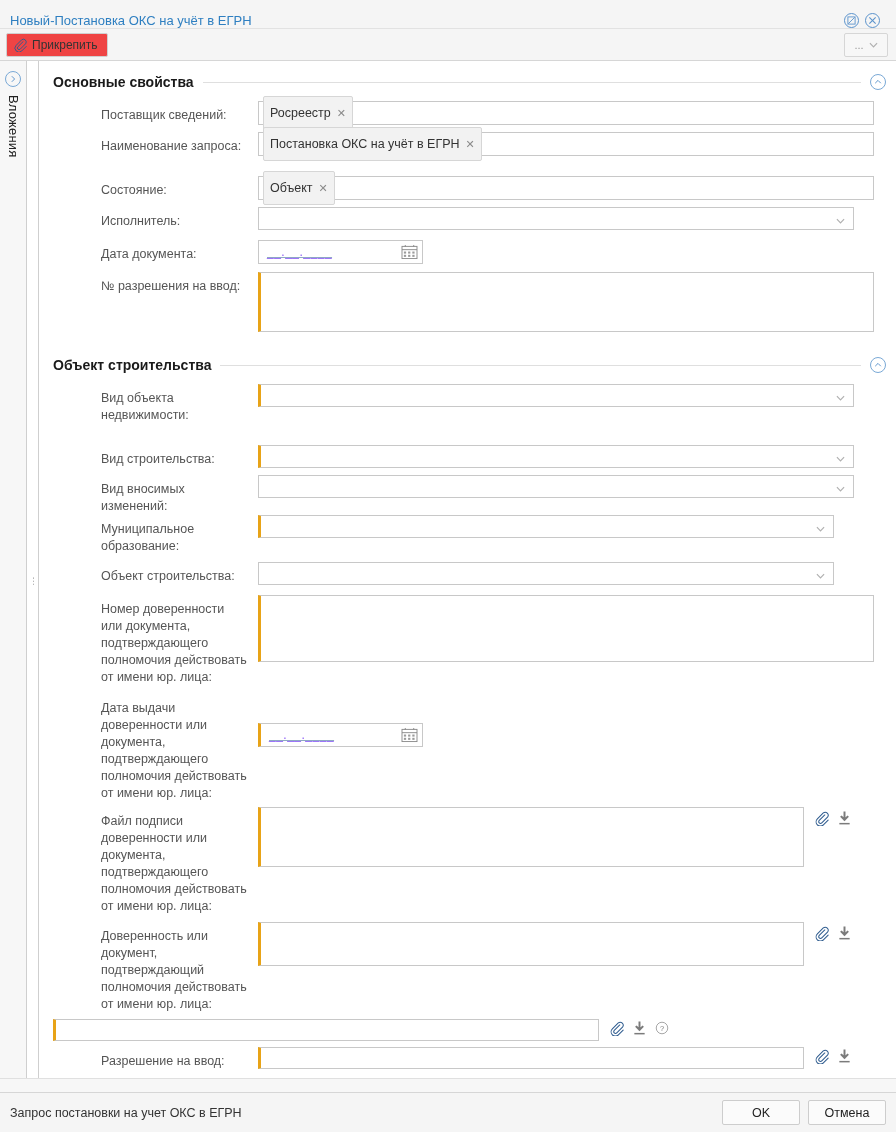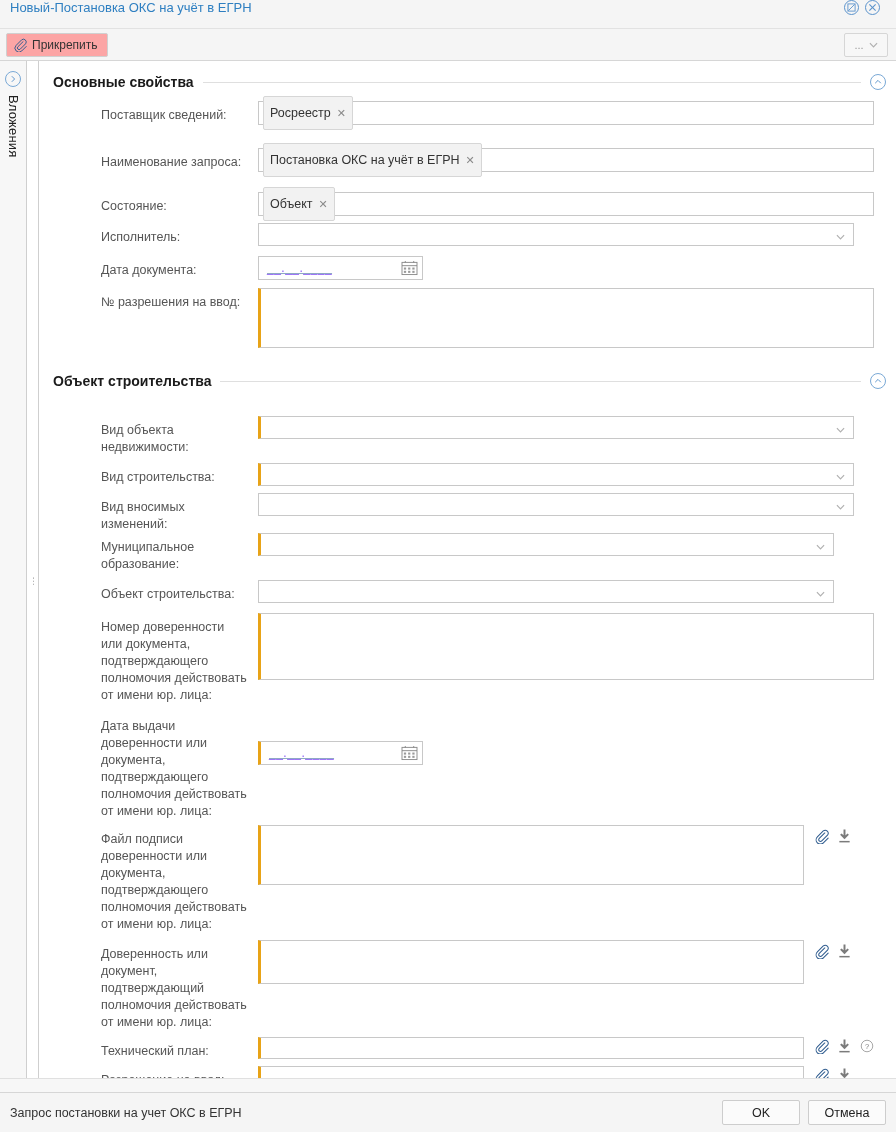--- a/index.html
+++ b/index.html
@@ -15,21 +15,21 @@
     width: 896px; height: 1132px;
     display: flex; flex-direction: column;
     background: #ffffff;
   }
 
   
   .titlebar {
     height: 29px; flex: 0 0 29px;
     background: #f5f5f5;
     border-bottom: 1px solid #e2e2e2;
-    display: flex; align-items: flex-start;
+    display: flex; align-items: flex-end;
     padding: 0 16px 0 10px;
   }
   .titlebar-text {
     font-size: 13px; color: #2e7fc1;
     white-space: nowrap;
   }
   .titlebar-spacer { flex: 1 1 auto; }
   .titlebar-icons { display: flex; align-items: center; gap: 6px; }
   .circ-icon {
     width: 15px; height: 15px; border-radius: 50%;
@@ -41,21 +41,21 @@
   
   .toolbar {
     height: 32px; flex: 0 0 32px;
     background: #f5f5f5;
     border-bottom: 1px solid #d6d6d6;
     display: flex; align-items: center;
     padding: 0 8px 0 6px;
   }
   .tb-btn {
     height: 24px;
-    background: #fca5a5;
+    background: #ef4444;
     border: 1px solid #d0d0d0;
     border-radius: 2px;
     display: inline-flex; align-items: center; gap: 5px;
     padding: 0 9px 0 6px;
     font-size: 12px; color: #333;
     cursor: pointer;
   }
   .tb-spacer { flex: 1 1 auto; }
   .tb-overflow {
     width: 44px; height: 24px;
@@ -304,21 +304,21 @@
             <div class="chips">
               <span class="chip">
                 <span>Росреестр</span>
                 <span class="x">✕</span>
               </span>
             </div>
           </div>
         </div>
       </div>
 
-      <div class="row" style="margin-top:23px">
+      <div class="row" style="margin-top:7px">
         <div class="lbl">Наименование запроса:</div>
         <div class="ctl">
           <div class="field" style="width:616px;height:24px">
             <div class="chips">
               <span class="chip">
                 <span>Постановка ОКС на учёт в ЕГРН</span>
                 <span class="x">✕</span>
               </span>
             </div>
           </div>
@@ -385,34 +385,34 @@
       <div class="section-head" style="margin-top:18px">
         <span class="section-title">Объект строительства</span>
         <span class="section-rule"></span>
         <span class="section-toggle">
           <svg width="8" height="8" viewBox="0 0 10 10">
               <path d="M1.5 6.5 5 3 8.5 6.5" fill="none" stroke="#5b93cc" stroke-width="1.2"></path>
             </svg>
         </span>
       </div>
 
-      <div class="row" style="margin-top:20px">
+      <div class="row" style="margin-top:4px">
         <div class="lbl">Вид объекта недвижимости:</div>
         <div class="ctl">
           <div class="field req" style="width:596px;height:23px">
             <span class="chev">
               <svg width="9" height="6" viewBox="0 0 10 6">
                   <path d="M1 1 5 5 9 1" fill="none" stroke="#b0b0b0" stroke-width="1.3"></path>
                 </svg>
             </span>
           </div>
         </div>
       </div>
 
-      <div class="row" style="margin-top:7px">
+      <div class="row" style="margin-top:21px">
         <div class="lbl">Вид строительства:</div>
         <div class="ctl">
           <div class="field req" style="width:596px;height:23px">
             <span class="chev">
               <svg width="9" height="6" viewBox="0 0 10 6">
                   <path d="M1 1 5 5 9 1" fill="none" stroke="#b0b0b0" stroke-width="1.3"></path>
                 </svg>
             </span>
           </div>
         </div>
@@ -521,21 +521,20 @@
               <svg width="15" height="15" viewBox="0 0 16 16">
                   <path d="M8 1.5v7.5M4.8 6.2 8 9.4l3.2-3.2" fill="none" stroke="#7b7b7b" stroke-width="2.1" stroke-linecap="square"></path>
                   <line x1="2.5" y1="13.5" x2="13.5" y2="13.5" stroke="#7b7b7b" stroke-width="1.6"></line>
                 </svg>
             </span>
           </div>
         </div>
       </div>
 
       <div class="row" style="margin-top:6px">
-        <div class="lbl">Технический план:</div>
         <div class="ctl">
           <div class="field req" style="width:546px;height:22px"></div>
           <div class="rowicons" style="padding-top:2px">
             <span class="ic">
               <svg width="15" height="15" viewBox="0 0 16 16">
                   <path d="M11.5 4.2 5.6 10a1.9 1.9 0 0 0 2.7 2.7l6.1-6.1a3.2 3.2 0 0 0-4.5-4.5L3.6 8.4a4.5 4.5 0 0 0 6.4 6.4l5.1-5.1" fill="none" stroke="#2f5c8f" stroke-width="1.1" stroke-linecap="round"></path>
                 </svg>
             </span>
             <span class="ic">
               <svg width="15" height="15" viewBox="0 0 16 16">

